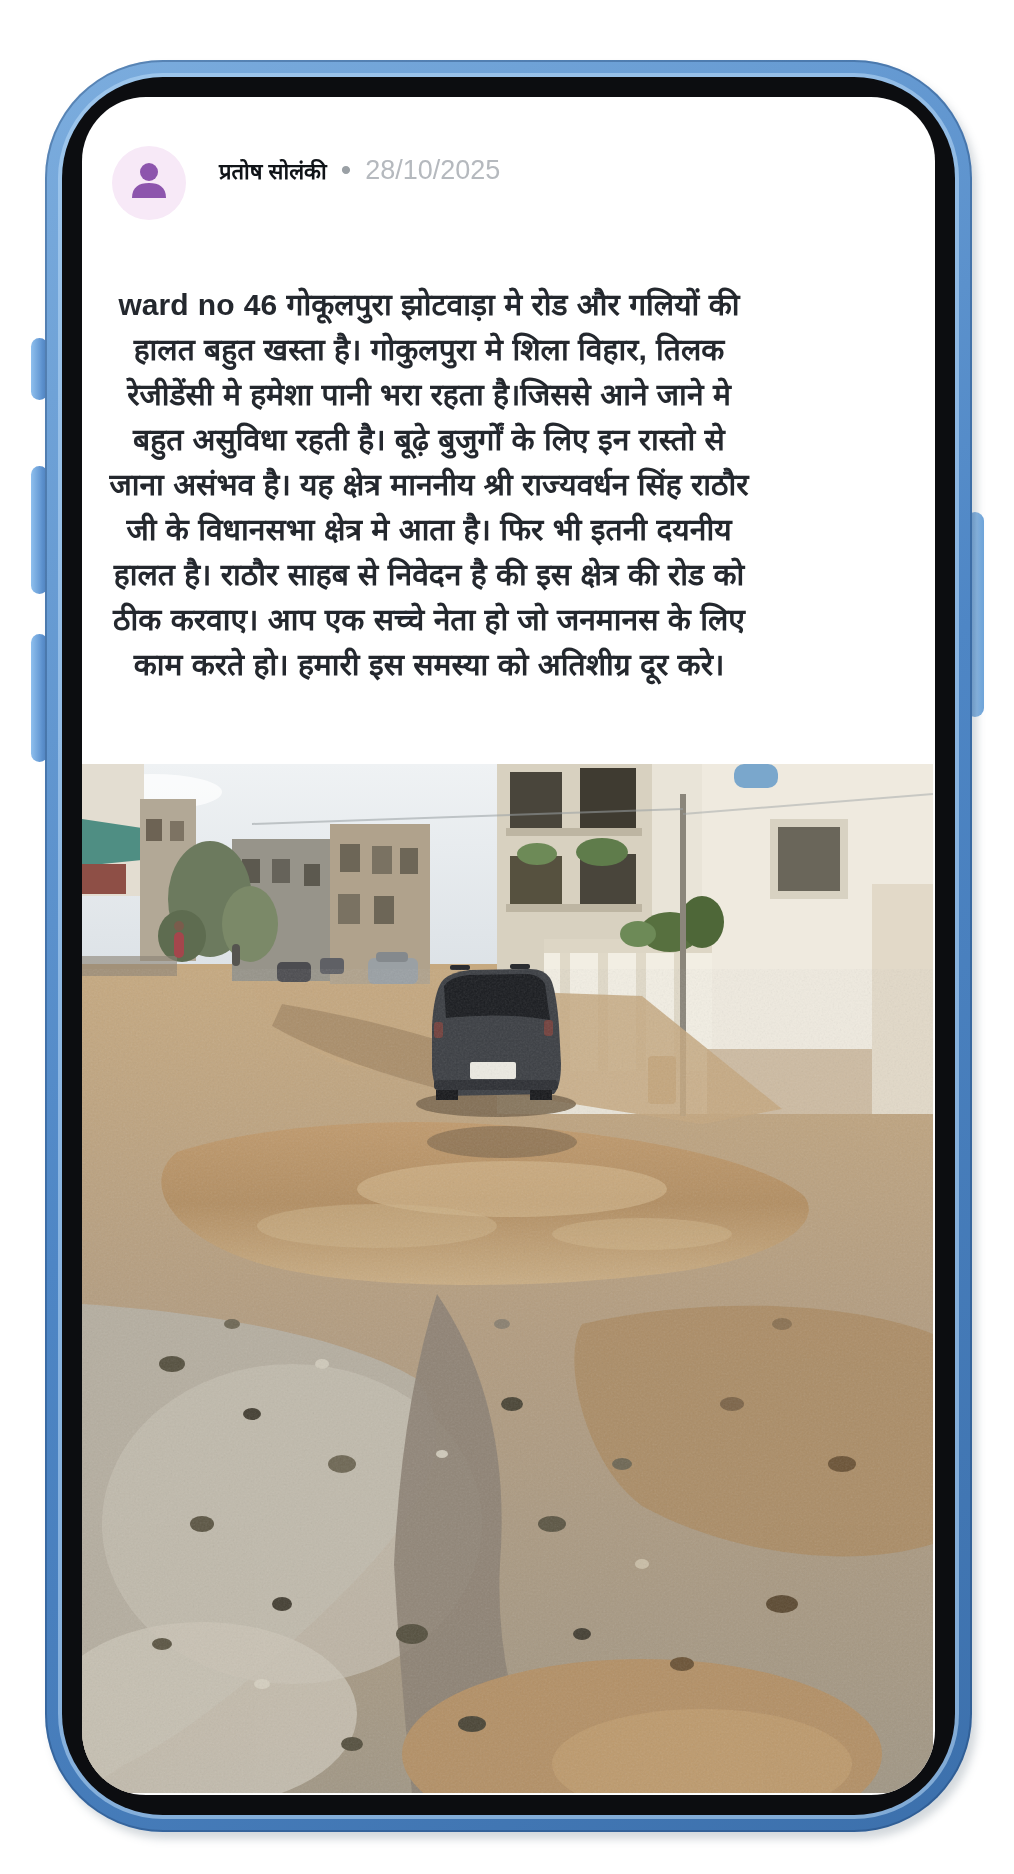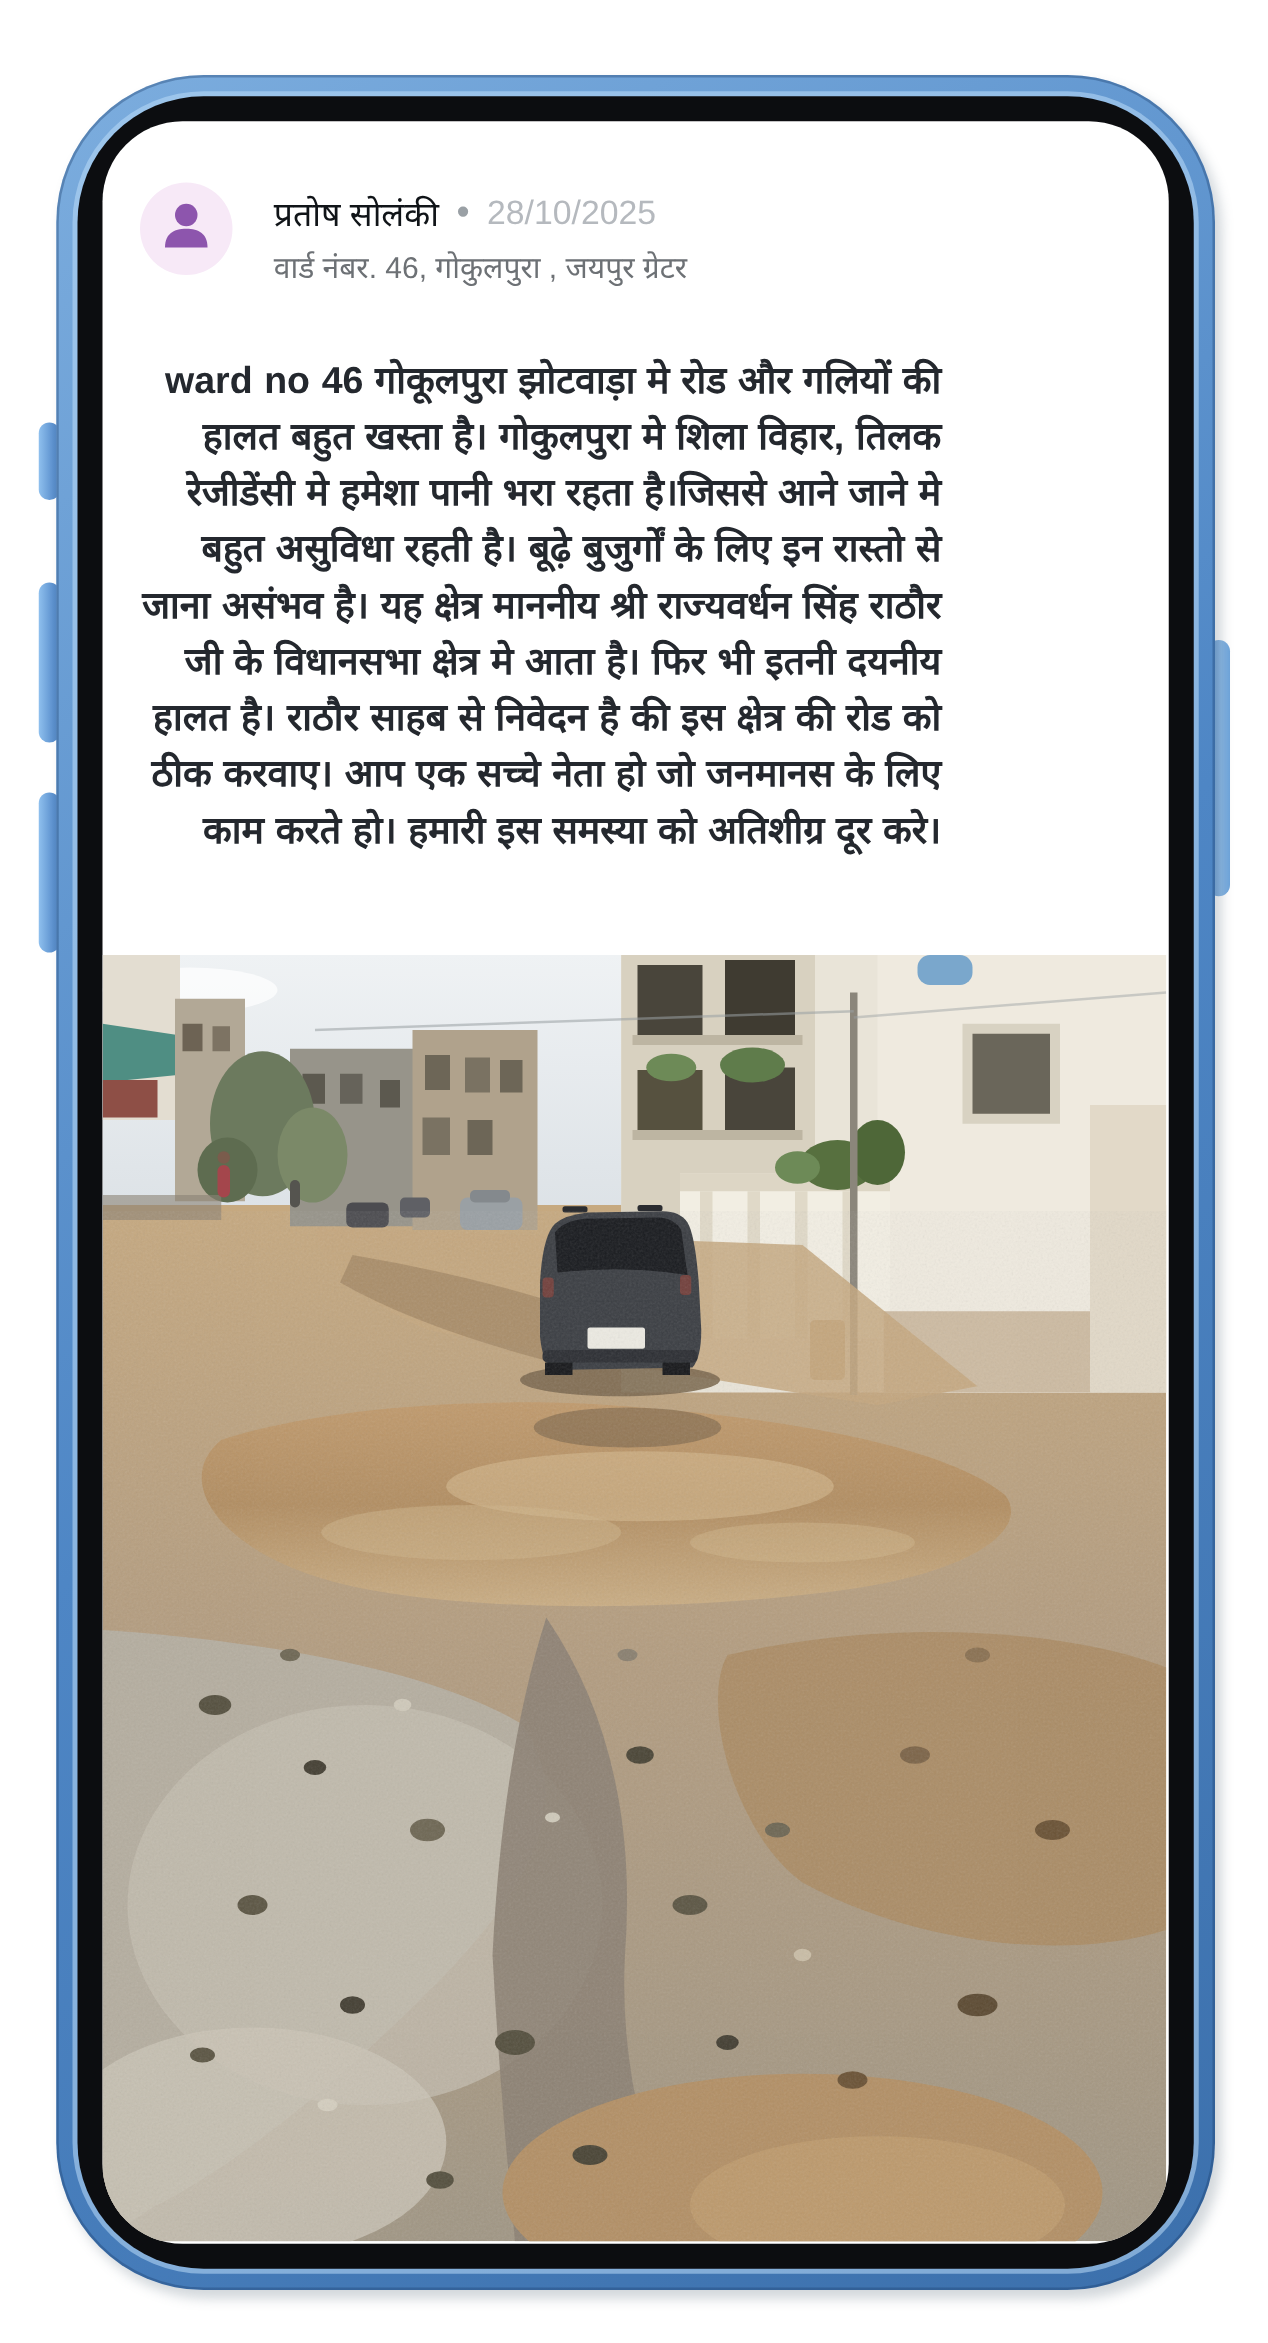--- a/index.html
+++ b/index.html
@@ -23,28 +23,28 @@
   .frame { position:absolute; inset:17px; border-radius:101px; background:#0c0d10;
     box-shadow:0 0 0 4px rgba(185,218,248,0.55); }
   .screen { position:absolute; inset:20px; border-radius:64px; background:#ffffff;
     overflow:hidden; }
 
   
   .avatar { position:absolute; left:30px; top:49px; width:74px; height:74px;
     border-radius:50%; background:#f7e9f7; display:flex; align-items:center; justify-content:center; }
   .author-row { position:absolute; left:137px; top:53px; height:40px;
     display:flex; align-items:center; gap:14px; white-space:nowrap; }
-  .author-name { font-size:27px; font-weight:normal; color:#101418; }
+  .author-name { font-size:22px; font-weight:bold; color:#101418; }
   .sep-dot { font-size:30px; color:#9aa0a5; line-height:1; }
   .post-date { font-size:27px; color:#b5b9be; }
   .post-location { position:absolute; left:137px; top:99px; font-size:24px;
     color:#6d7175; white-space:nowrap; }
   .post-body { position:absolute; left:23px; top:185px; width:648px;
     font-size:30px; line-height:45px; font-weight:bold; color:#24282e;
-    text-align:right; word-spacing:1px; }
+    text-align:center; word-spacing:1px; }
   .post-photo { position:absolute; left:0; top:667px; width:851px; height:1029px; }
   .post-photo svg { display:block; width:100%; height:100%; }
 </style>
 </head>
 <body>
 
 <div class="stage">
 
   <div class="side-btn btn-mute"></div>
   <div class="side-btn btn-vol-up"></div>
@@ -61,21 +61,20 @@
               <circle cx="23" cy="14" r="9" fill="#8d55ad"></circle>
               <path d="M6,40 C6,29 13,25 23,25 C33,25 40,29 40,40 Z" fill="#8d55ad"></path>
             </svg>
           </span>
         </div>
         <div class="author-row">
           <span class="author-name">प्रतोष सोलंकी</span>
           <span class="sep-dot">•</span>
           <span class="post-date">28/10/2025</span>
         </div>
-        <div class="post-location">वार्ड नंबर. 46, गोकुलपुरा , जयपुर ग्रेटर</div>
 
         <div class="post-body">ward no 46 गोकूलपुरा झोटवाड़ा मे रोड और गलियों की हालत बहुत खस्ता है। गोकुलपुरा मे शिला विहार, तिलक रेजीडेंसी मे हमेशा पानी भरा रहता है।जिससे आने जाने मे बहुत असुविधा रहती है। बूढ़े बुजुर्गों के लिए इन रास्तो से जाना असंभव है। यह क्षेत्र माननीय श्री राज्यवर्धन सिंह राठौर जी के विधानसभा क्षेत्र मे आता है। फिर भी इतनी दयनीय हालत है। राठौर साहब से निवेदन है की इस क्षेत्र की रोड को ठीक करवाए। आप एक सच्चे नेता हो जो जनमानस के लिए काम करते हो। हमारी इस समस्या को अतिशीग्र दूर करे।</div>
 
         <div class="post-photo" role="img" aria-label="Muddy waterlogged residential street with a large brown puddle, a dark parked SUV, white houses with balconies and plants on the right, trees and grey buildings in the distance">
           <svg viewBox="0 0 851 1029" preserveAspectRatio="none" xmlns="http://www.w3.org/2000/svg">
             <defs>
               <linearGradient id="sky" x1="0" y1="0" x2="0" y2="1">
                 <stop offset="0" stop-color="#eff2f4"></stop>
                   <stop offset="1" stop-color="#d8dee3"></stop>
               </linearGradient>

